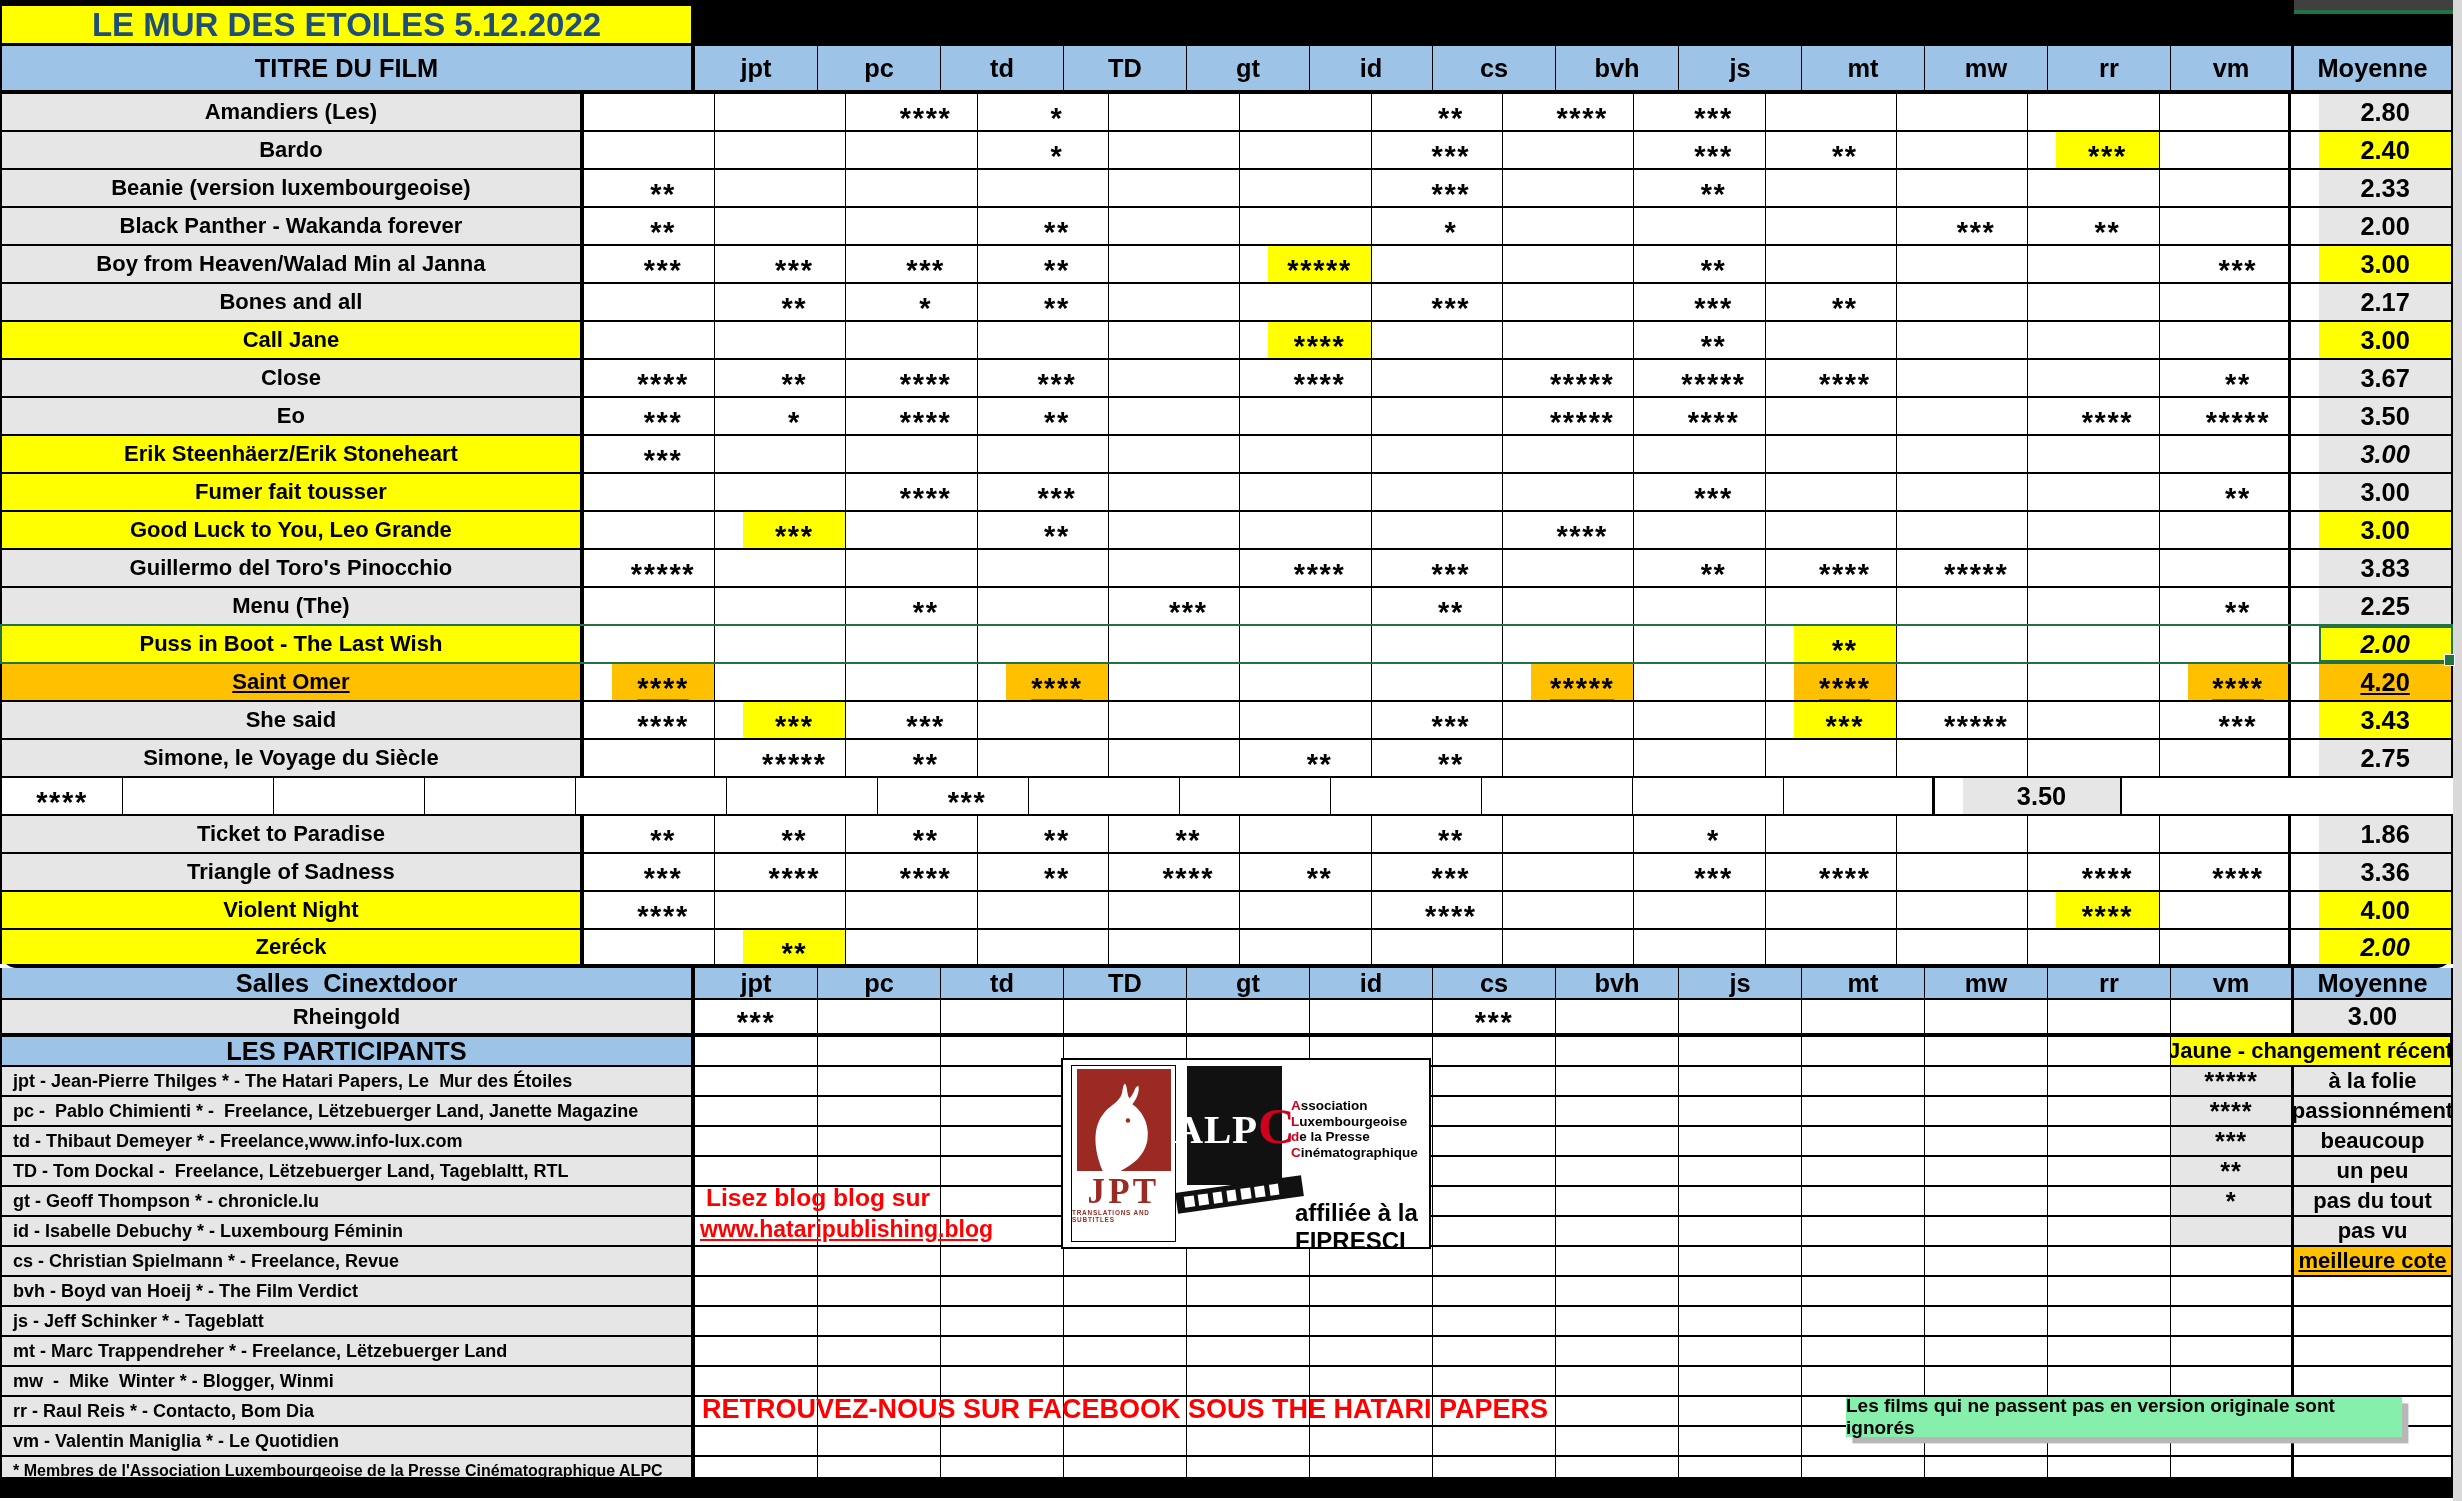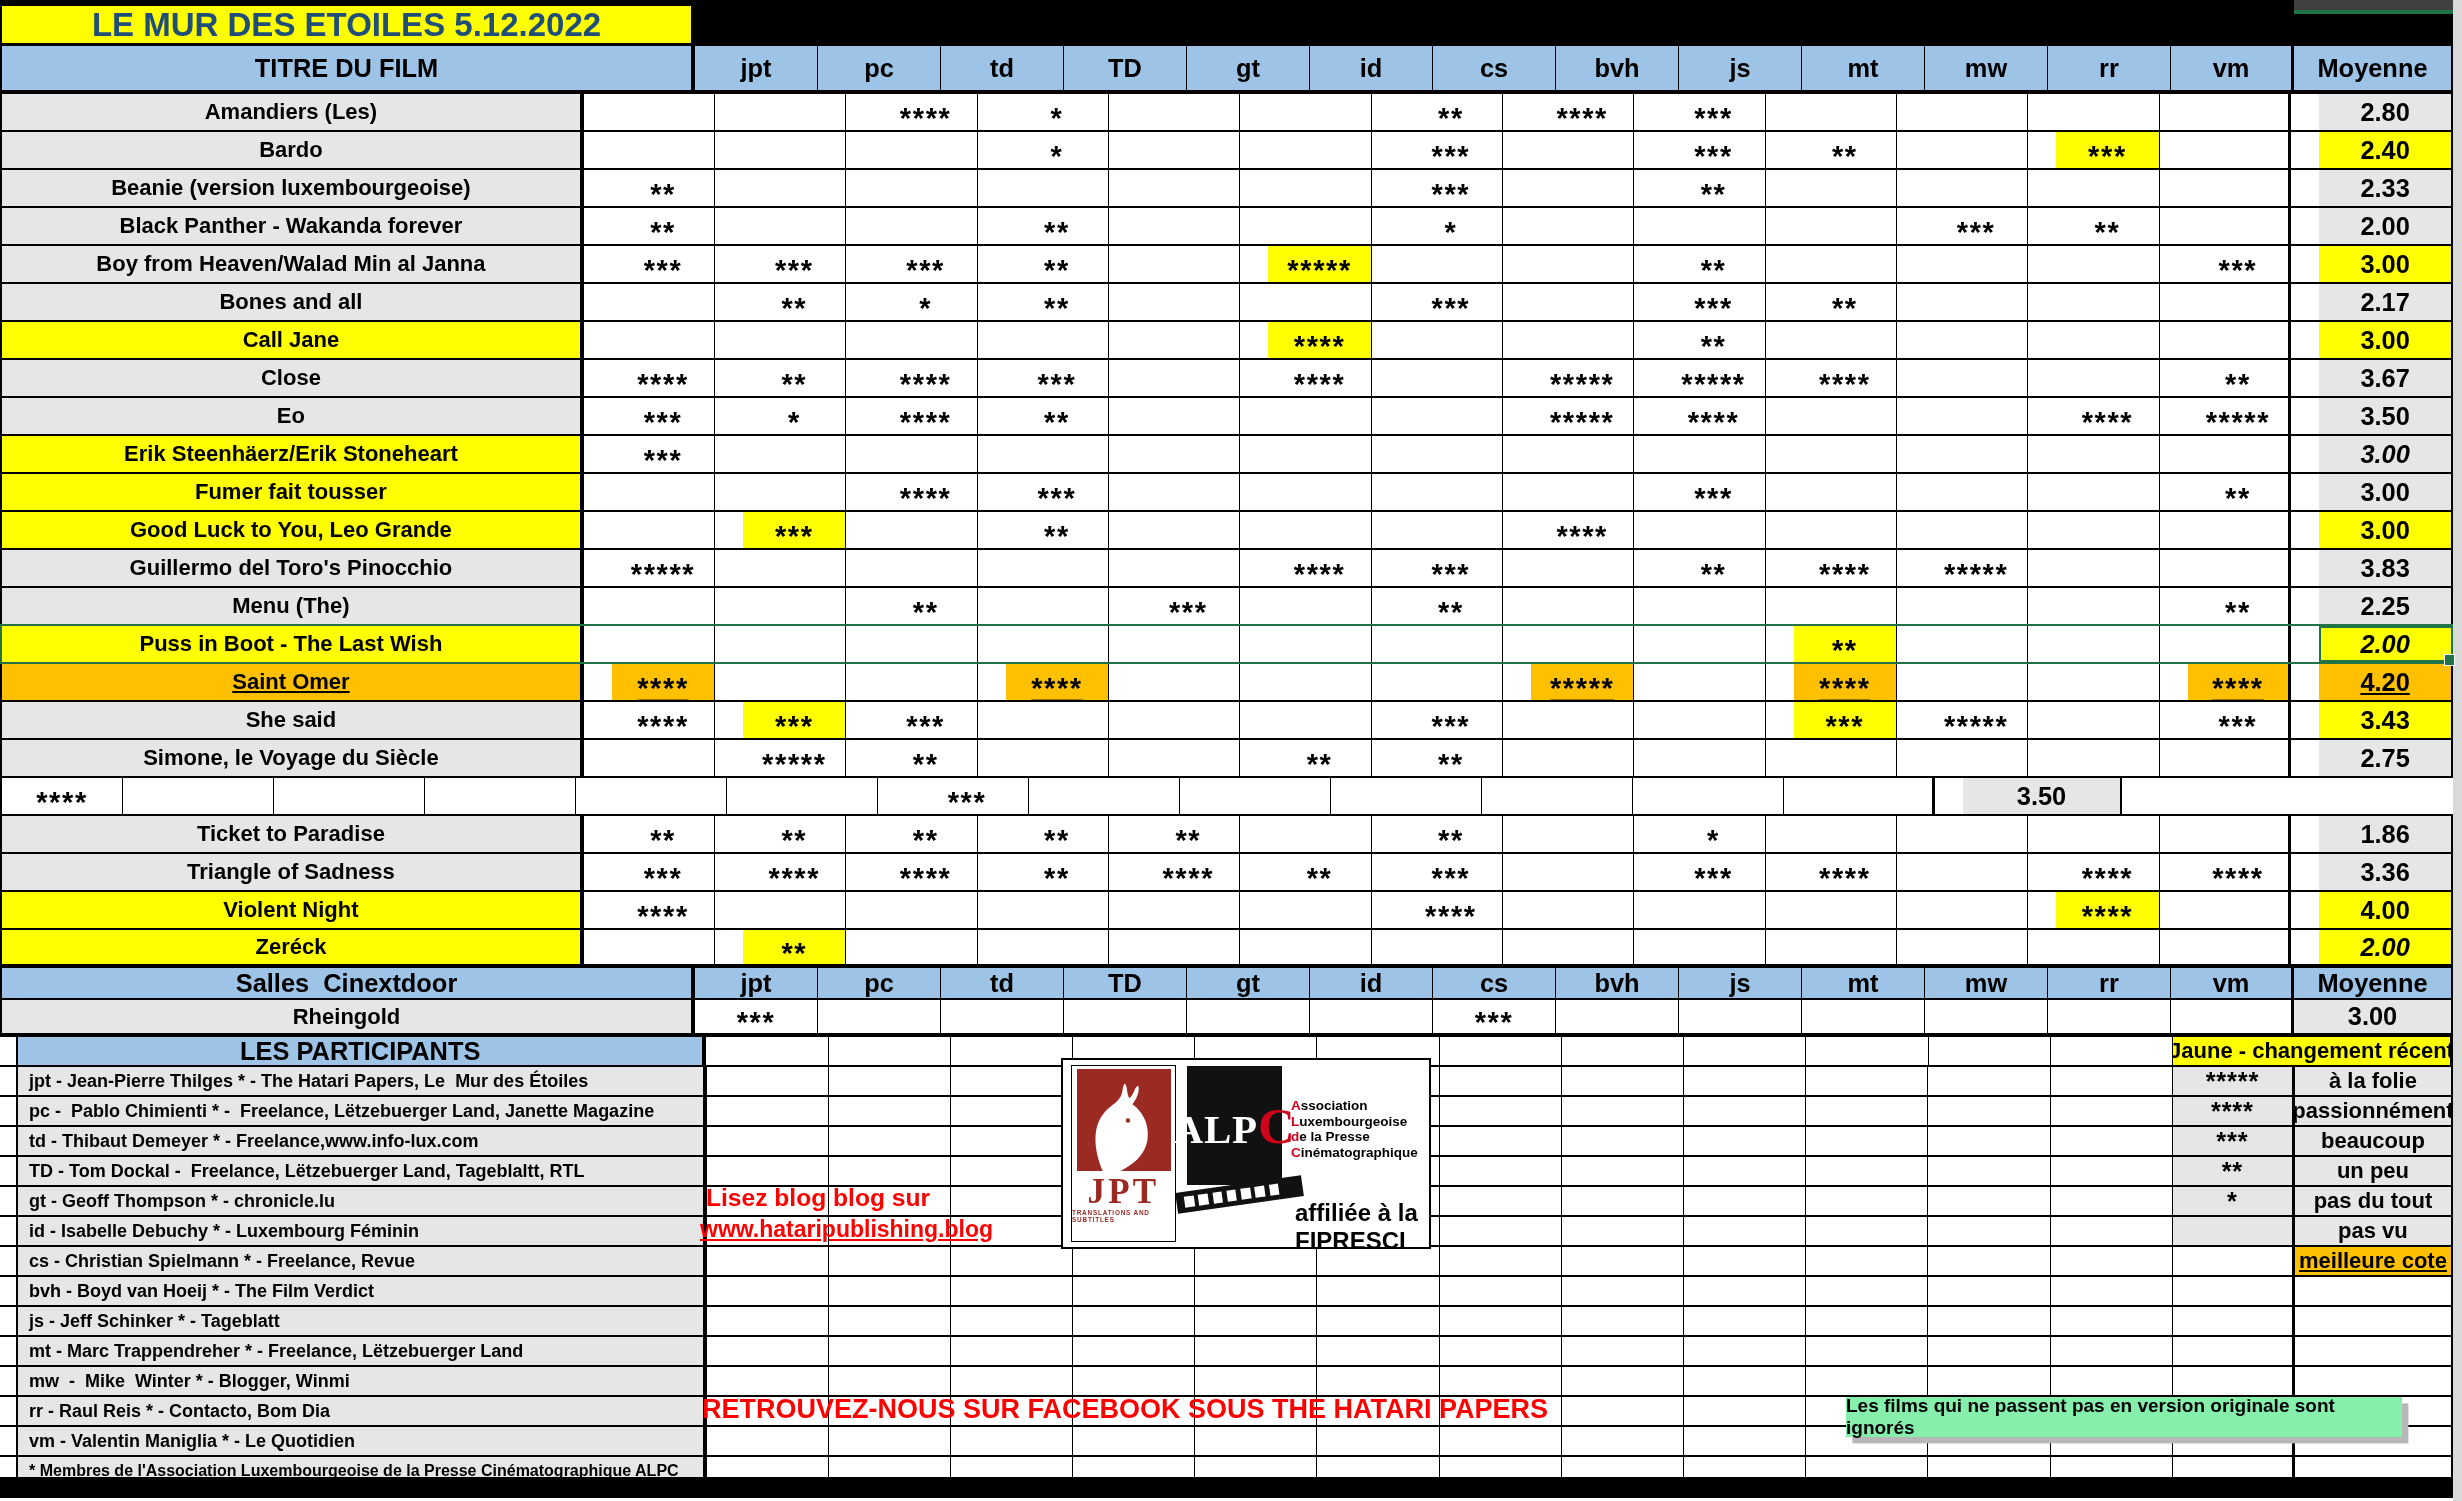--- a/index.html
+++ b/index.html
@@ -27,22 +27,22 @@
   #corner-green{position:absolute;left:2294px;top:9.5px;width:159px;height:4.8px;background:#217346;}
   #title-cell{position:absolute;left:0;top:6.4px;width:695px;height:40px;background:#FFFF00;
     box-sizing:border-box;border-left:2.4px solid #000;border-right:4px solid #000;border-bottom:3.2px solid #000;
     display:flex;align-items:center;justify-content:center;font-size:33px;color:#1F4E79;}
   #grid{position:absolute;left:0;top:46px;width:2453px;}
   .hdr-row{border-bottom:4px solid #000;}
   .film-row{height:38px;position:relative;gap:28px;}
   .hdr-row{height:48px;}
   .salles-row{height:32px;border-bottom:2.4px solid #000;}
   .rhein-row{height:37px;border-bottom:4px solid #000;}
-  .bottom-row{height:30px;border-bottom:2.4px solid #000;padding-left:16px;}
-  .thick-bottom{border-bottom-width:4px !important;}
+  .bottom-row{height:30px;border-bottom:2.4px solid #000;}
+  .thick-bottom{border-bottom-width:4px !important;border-radius:17px;}
   .p-left{justify-content:flex-start;padding-left:11px;font-size:18px;}
   .note-left{justify-content:flex-start;padding-left:11px;font-size:16px;}
   .legend-label{font-size:22px;}
   .legend-star{font-size:25.4px;letter-spacing:0.8px;}
   .sel-overlay{position:absolute;left:0;top:-2.4px;width:2453px;height:40px;box-sizing:border-box;
     border:2.4px solid #217346;pointer-events:none;z-index:5;}
   .sel-handle{position:absolute;right:-4px;bottom:-4px;width:9.5px;height:9.5px;background:#217346;border:1.6px solid #fff;}
   .sel-cell{outline:2.4px solid #217346;outline-offset:-2.4px;}
   #right-margin{position:absolute;left:2453px;top:0;width:9.5px;height:1502px;background:#d9d9d9;}
   #bottom-bar{position:absolute;left:0;top:1477px;width:2462px;height:20.6px;background:#000;}

